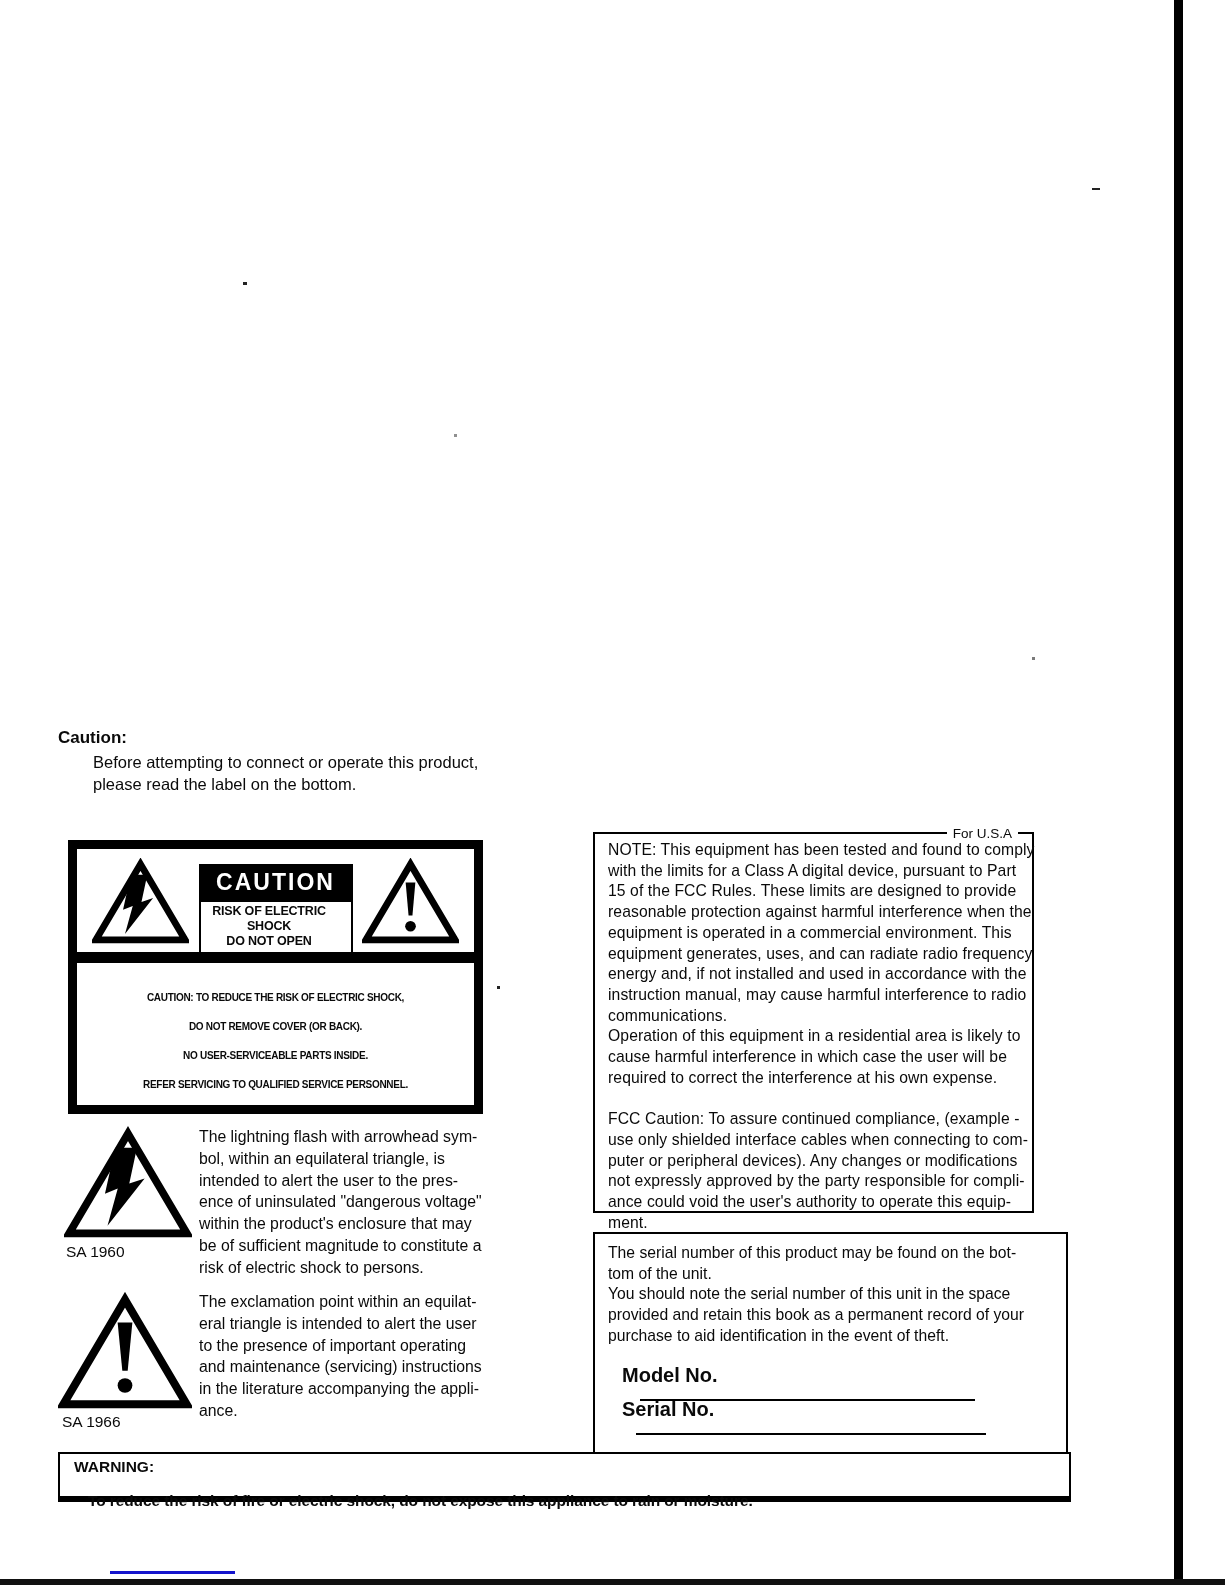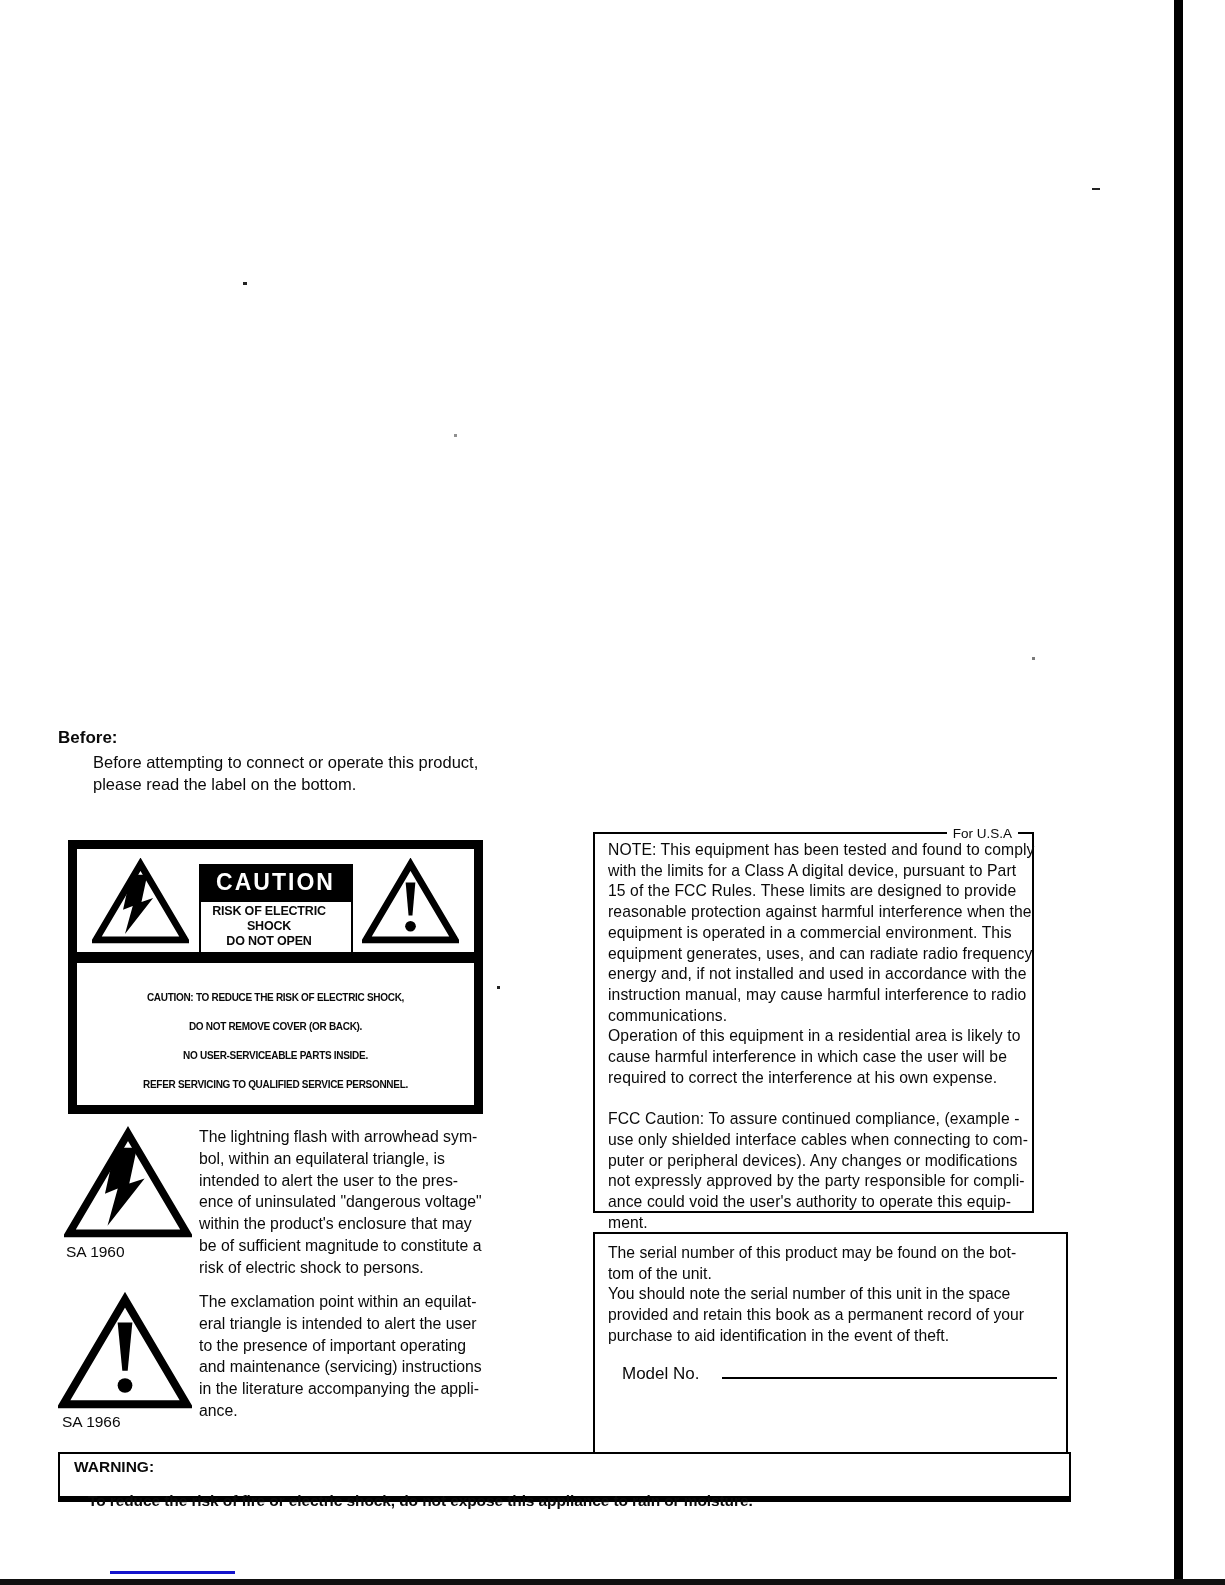--- a/index.html
+++ b/index.html
@@ -25,21 +25,21 @@
   .sa-caption{font-size:15.5px;}
   .sa-text{font-size:15.8px;line-height:21.8px;}
 
   
   .fccbox{left:593px;top:832px;width:441px;height:381px;border:2px solid #000;box-sizing:border-box;background:#fff;}
   .fcc-label{position:absolute;top:0;right:14px;transform:translateY(-55%);background:#fff;padding:0 6px;font-size:13.5px;}
   .fcc-body{position:absolute;left:13px;top:6px;width:450px;font-size:15.7px;line-height:20.7px;letter-spacing:0.1px;}
 
   .serialbox{left:593px;top:1232px;width:475px;height:224px;border:2px solid #000;box-sizing:border-box;background:#fff;}
   .serial-body{position:absolute;left:13px;top:9px;width:447px;font-size:15.7px;line-height:20.7px;}
-  .fieldrow-label{font-size:17px;font-weight:normal;}
+  .fieldrow-label{font-size:20px;font-weight:bold;}
   .fill-line{display:inline-block;border-bottom:2px solid #000;height:0.55em;}
 
   .warnbox{left:58px;top:1452px;width:1013px;height:50px;border:2px solid #000;border-bottom:6px solid #000;box-sizing:border-box;background:#fff;}
   .warn-head{position:absolute;left:14px;top:4px;font-size:15.5px;font-weight:bold;}
   .warn-body{position:absolute;left:28px;top:26px;font-size:15.5px;font-weight:bold;letter-spacing:-0.1px;margin-top:12px;}
 
   
   .edge-right{left:1174px;top:0;width:9px;height:1585px;background:#000;}
   .edge-bottom{left:0;top:1579px;width:1225px;height:6px;background:#111;}
   .blue-line{left:110px;top:1571px;width:125px;height:3px;background:#1414cd;}
@@ -53,21 +53,21 @@
 
   <div class="abs edge-right"></div>
   <div class="abs edge-bottom"></div>
   <div class="abs blue-line"></div>
   <div class="abs speck" style="left:243px;top:282px;width:4px;height:3px;"></div>
   <div class="abs speck" style="left:454px;top:434px;width:3px;height:3px;opacity:.5;"></div>
   <div class="abs speck" style="left:1032px;top:657px;width:3px;height:3px;opacity:.6;"></div>
   <div class="abs speck" style="left:1092px;top:188px;width:8px;height:2px;"></div>
   <div class="abs speck" style="left:497px;top:986px;width:3px;height:3px;"></div>
 
-  <div class="abs intro-head">Before:</div>
+  <div class="abs intro-head">Caution:</div>
   <div class="abs intro-body pre">Before attempting to connect or operate this product,
 please read the label on the bottom.</div>
 
   <div class="abs clabel">
     <div class="clabel-symbols">
       <span>
         <svg width="97" height="88" viewBox="0 0 100 88" aria-hidden="true">
           <path d="M50 5 L96 83 L4 83 Z" fill="#fff" stroke="#000" stroke-width="7" stroke-linejoin="miter" stroke-miterlimit="12"></path>
           <polygon points="57,16 40,16 32,52 42,48 34,77 63,40 51,44" fill="#000"></polygon>
         </svg>
@@ -148,20 +148,24 @@
   <div class="abs serialbox">
     <div class="serial-body pre">The serial number of this product may be found on the bot-
 tom of the unit.
 You should note the serial number of this unit in the space
 provided and retain this book as a permanent record of your
 purchase to aid identification in the event of theft.</div>
     <div class="abs" style="left:27px;top:130px;">
       <span class="fieldrow-label">Model No.</span>
       <span class="fill-line" style="width:335px;margin-left:18px;"></span>
     </div>
+    <div class="abs" style="left:27px;top:164px;">
+      <span class="fieldrow-label">Serial No.</span>
+      <span class="fill-line" style="width:350px;margin-left:14px;height:0.35em;"></span>
+    </div>
   </div>
 
   <div class="abs warnbox">
     <div class="warn-head">WARNING:</div>
     <div class="warn-body">To reduce the risk of fire or electric shock, do not expose this appliance to rain or moisture.</div>
   </div>
 
 </div>
 
 </body></html>

